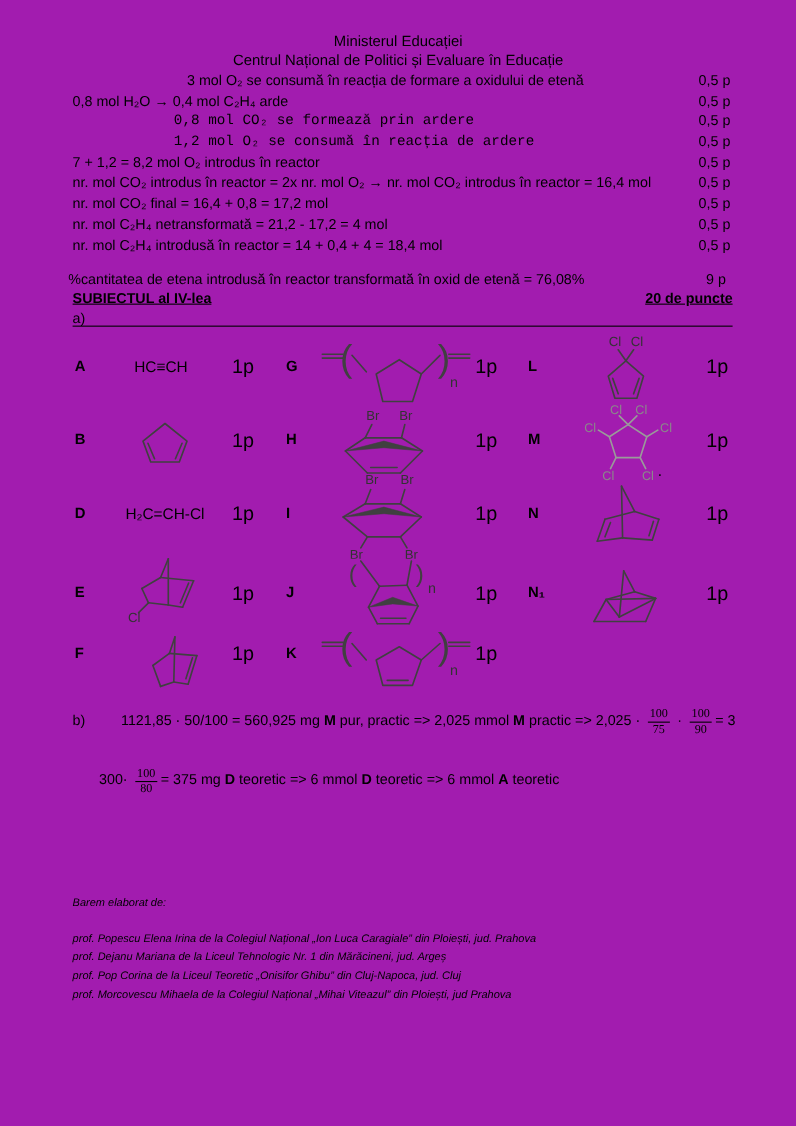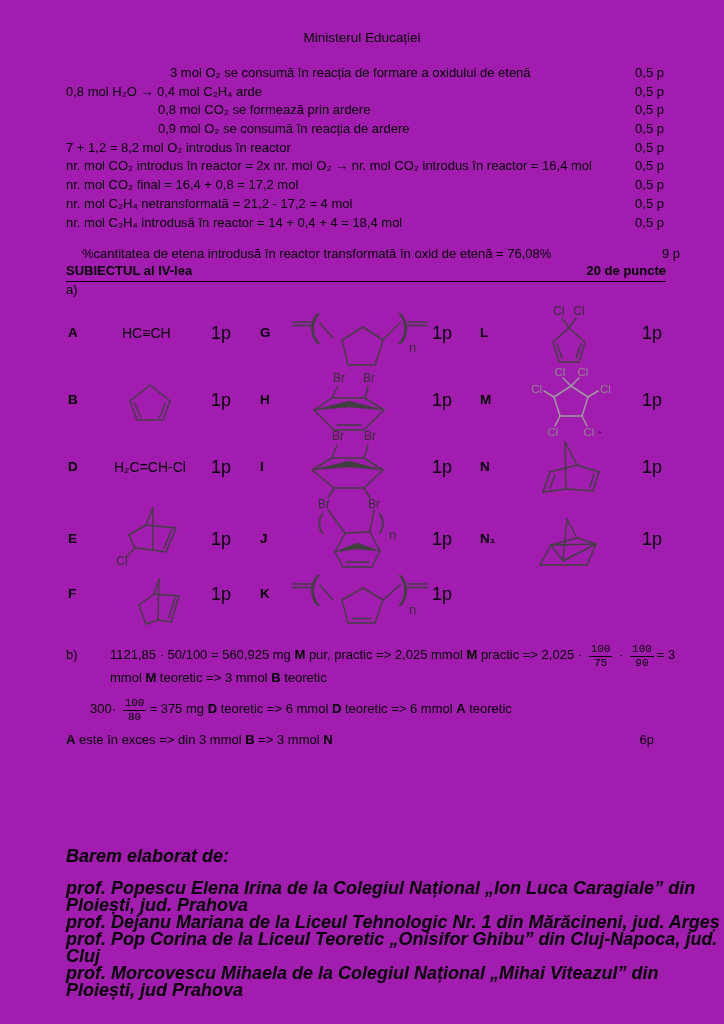--- a/index.html
+++ b/index.html
@@ -5,24 +5,24 @@
   html,body{margin:0;padding:0;background:#fff;}
   .page{position:relative;width:724px;height:1024px;background:#a21caf;overflow:hidden;
         font-family:"Liberation Sans",sans-serif;color:#000;font-size:13px;}
   .center{text-align:center;}
   .hdr{position:absolute;left:0;width:724px;line-height:17px;font-size:13.5px;}
   .solblock{position:absolute;left:66px;width:598px;top:64px;}
   .sol-row{display:flex;height:18.7px;line-height:18.7px;}
   .sol-text{flex:1;white-space:nowrap;}
   .sol-pts{width:44px;text-align:right;white-space:nowrap;}
   .ind-a{padding-left:104px;}
-  .ind-b{padding-left:92px;}
-  .pct-row{position:absolute;left:82px;width:598px;top:245px;display:flex;height:18.7px;line-height:18.7px;justify-content:space-between;}
+  .ind-b{padding-left:92px;font-family:Liberation Mono, monospace;}
+  .pct-row{position:absolute;left:62px;width:598px;top:245px;display:flex;height:18.7px;line-height:18.7px;justify-content:space-between;}
   .subj-row{position:absolute;left:66px;width:600px;top:263px;display:flex;justify-content:space-between;
-            font-weight:bold;border-bottom:1.8px solid #000;padding-bottom:3px;line-height:15px;}
+            font-weight:bold;border-bottom:1.8px solid #000;padding-bottom:18px;line-height:15px;text-decoration:underline;}
   .part-a{position:absolute;left:66px;top:282px;line-height:16px;}
   .glabel{position:absolute;font-weight:bold;font-size:13.5px;line-height:16px;}
   .gpts{position:absolute;font-size:18px;line-height:16px;}
   .gformula{position:absolute;font-size:14px;line-height:16px;white-space:nowrap;}
   .struct{position:absolute;}
   .struct path, .struct line{fill:none;stroke:#404040;stroke-width:1.5;stroke-linecap:round;stroke-linejoin:round;}
   .struct .wedge{fill:#404040;stroke:#404040;stroke-width:.5;}
   .struct text{font-family:"Liberation Sans",sans-serif;font-size:12px;fill:#333;}
   .struct text.paren{font-size:34px;fill:#404040;}
   .struct text.paren-s{font-size:22px;fill:#404040;}
@@ -32,49 +32,50 @@
   .mdot{position:absolute;left:598px;top:420px;font-size:14px;}
   .partb{position:absolute;left:66px;width:598px;}
   .pb-b{position:absolute;left:0;top:0;}
   .pb1{top:642px;padding-left:44px;line-height:26px;white-space:nowrap;}
   .pb2{top:668px;padding-left:44px;line-height:20px;}
   .pb3{top:694px;padding-left:24px;line-height:30px;white-space:nowrap;}
   .pb4{top:730px;line-height:20px;}
   .pb-pts{position:absolute;right:10px;top:0;}
   .bseg{font-weight:bold;}
   .frac{display:inline-block;vertical-align:-7px;text-align:center;
-        font-family:Liberation Mono, monospace;font-size:11px;line-height:1;margin:0 3px;}
+        font-family:Liberation Serif, serif;font-size:11px;line-height:1;margin:0 3px;}
   .frac .num{display:block;border-bottom:1px solid #000;padding:0 2px 1px;}
   .frac .den{display:block;padding-top:1px;}
-  .footer{position:absolute;left:66px;top:848px;font-style:italic;font-size:18px;line-height:17px;font-weight:bold;}
+  .footer{position:absolute;left:66px;top:813px;font-style:italic;font-size:10px;line-height:17px;}
   .footer .authors{margin-top:15px;}
   .pagnum{position:absolute;left:0;width:724px;top:957px;text-align:center;font-size:13.5px;}
 </style>
 </head>
 <body>
 
 <div class="page">
 
   <div class="hdr center" style="top:29px">Ministerul Educației</div>
+  <div class="hdr center" style="top:46px">Centrul Național de Politici și Evaluare în Educație</div>
 
   <div class="solblock">
     <div class="sol-row">
         <span class="sol-text ind-a">3 mol O₂ se consumă în reacția de formare a oxidului de etenă</span>
         <span class="sol-pts">0,5 p</span>
       </div>
     <div class="sol-row">
         <span class="sol-text">0,8 mol H₂O → 0,4 mol C₂H₄ arde</span>
         <span class="sol-pts">0,5 p</span>
       </div>
     <div class="sol-row">
         <span class="sol-text ind-b">0,8 mol CO₂ se formează prin ardere</span>
         <span class="sol-pts">0,5 p</span>
       </div>
     <div class="sol-row">
-        <span class="sol-text ind-b">0,9 mol O₂ se consumă în reacția de ardere</span>
+        <span class="sol-text ind-b">1,2 mol O₂ se consumă în reacția de ardere</span>
         <span class="sol-pts">0,5 p</span>
       </div>
     <div class="sol-row">
         <span class="sol-text">7 + 1,2 = 8,2 mol O₂ introdus în reactor</span>
         <span class="sol-pts">0,5 p</span>
       </div>
     <div class="sol-row">
         <span class="sol-text">nr. mol CO₂ introdus în reactor = 2x nr. mol O₂ → nr. mol CO₂ introdus în reactor = 16,4 mol</span>
         <span class="sol-pts">0,5 p</span>
       </div>
@@ -296,29 +297,22 @@
       <path d="M66,30 L57,51"></path>
     <path d="M10,51 L57,51"></path>
     <path d="M21,31 L33,47"></path>
       <path d="M66,30 L33,47"></path>
   </svg>
 
   <div class="partb pb1">
     <span class="pb-b">b)</span>
     <span><span>1121,85 · 50/100 = 560,925 mg </span><span class="bseg">M</span><span> pur, practic =&gt; 2,025 mmol </span><span class="bseg">M</span><span> practic =&gt; 2,025 · </span><span class="frac"><span class="num">100</span><span class="den">75</span></span><span> · </span><span class="frac"><span class="num">100</span><span class="den">90</span></span><span>= 3</span></span>
   </div>
-  <div class="partb pb2">
-    <span><span>mmol </span><span class="bseg">M</span><span> teoretic =&gt; 3 mmol </span><span class="bseg">B</span><span> teoretic</span></span>
-  </div>
   <div class="partb pb3">
     <span><span>300· </span><span class="frac"><span class="num">100</span><span class="den">80</span></span><span>= 375 mg </span><span class="bseg">D</span><span> teoretic =&gt; 6 mmol </span><span class="bseg">D</span><span> teoretic =&gt; 6 mmol </span><span class="bseg">A</span><span> teoretic</span></span>
-  </div>
-  <div class="partb pb4">
-    <span><span class="bseg">A</span><span> este în exces =&gt; din 3 mmol </span><span class="bseg">B</span><span> =&gt; 3 mmol </span><span class="bseg">N</span></span>
-    <span class="pb-pts">6p</span>
   </div>
 
   <div class="footer">
     <div>Barem elaborat de:</div>
     <div class="authors">
       <div>prof. Popescu Elena Irina de la Colegiul Național „Ion Luca Caragiale” din Ploiești, jud. Prahova</div>
       <div>prof. Dejanu Mariana de la Liceul Tehnologic Nr. 1 din Mărăcineni, jud. Argeș</div>
       <div>prof. Pop Corina de la Liceul Teoretic „Onisifor Ghibu” din Cluj-Napoca, jud. Cluj</div>
       <div>prof. Morcovescu Mihaela de la Colegiul Național „Mihai Viteazul” din Ploiești, jud Prahova</div>
     </div>

